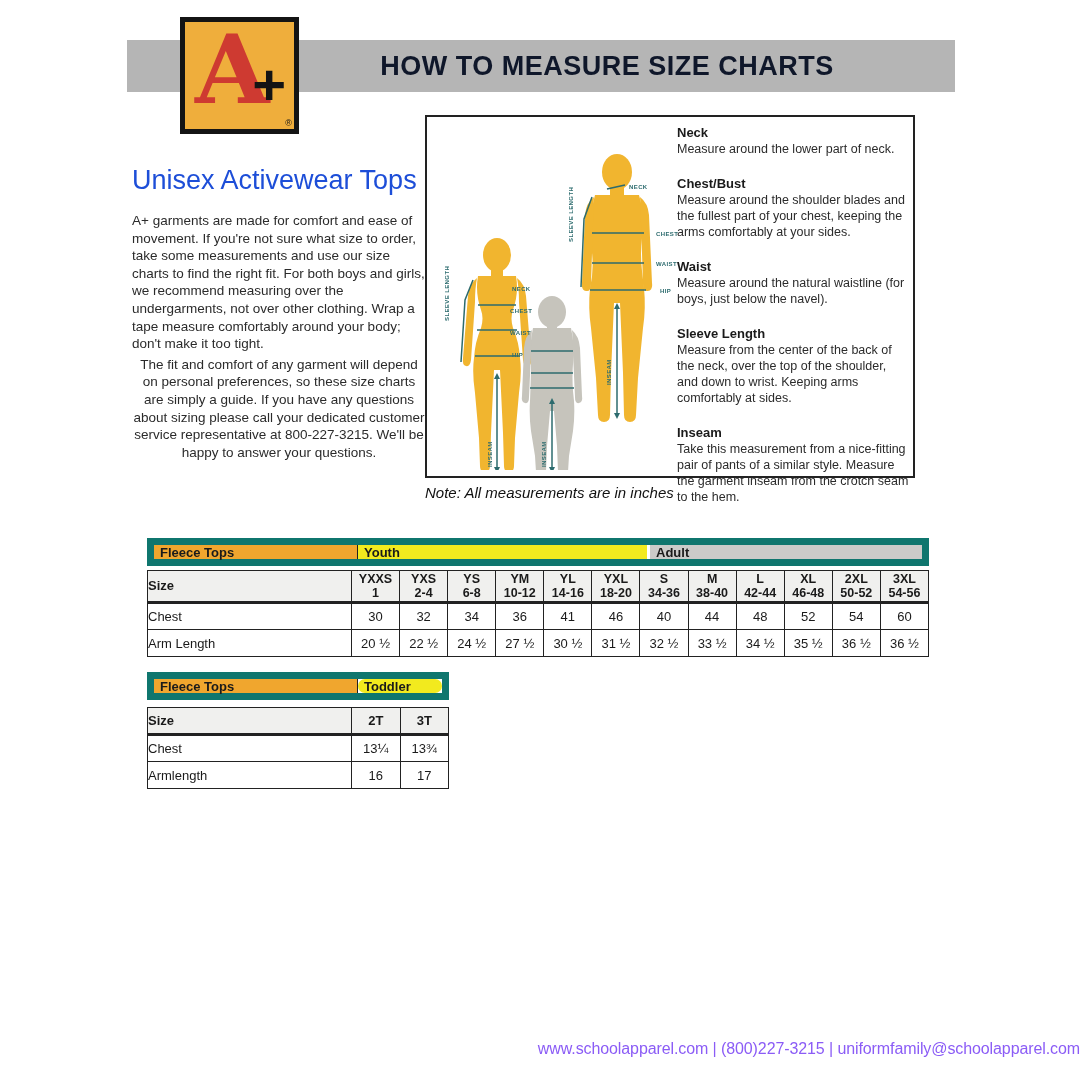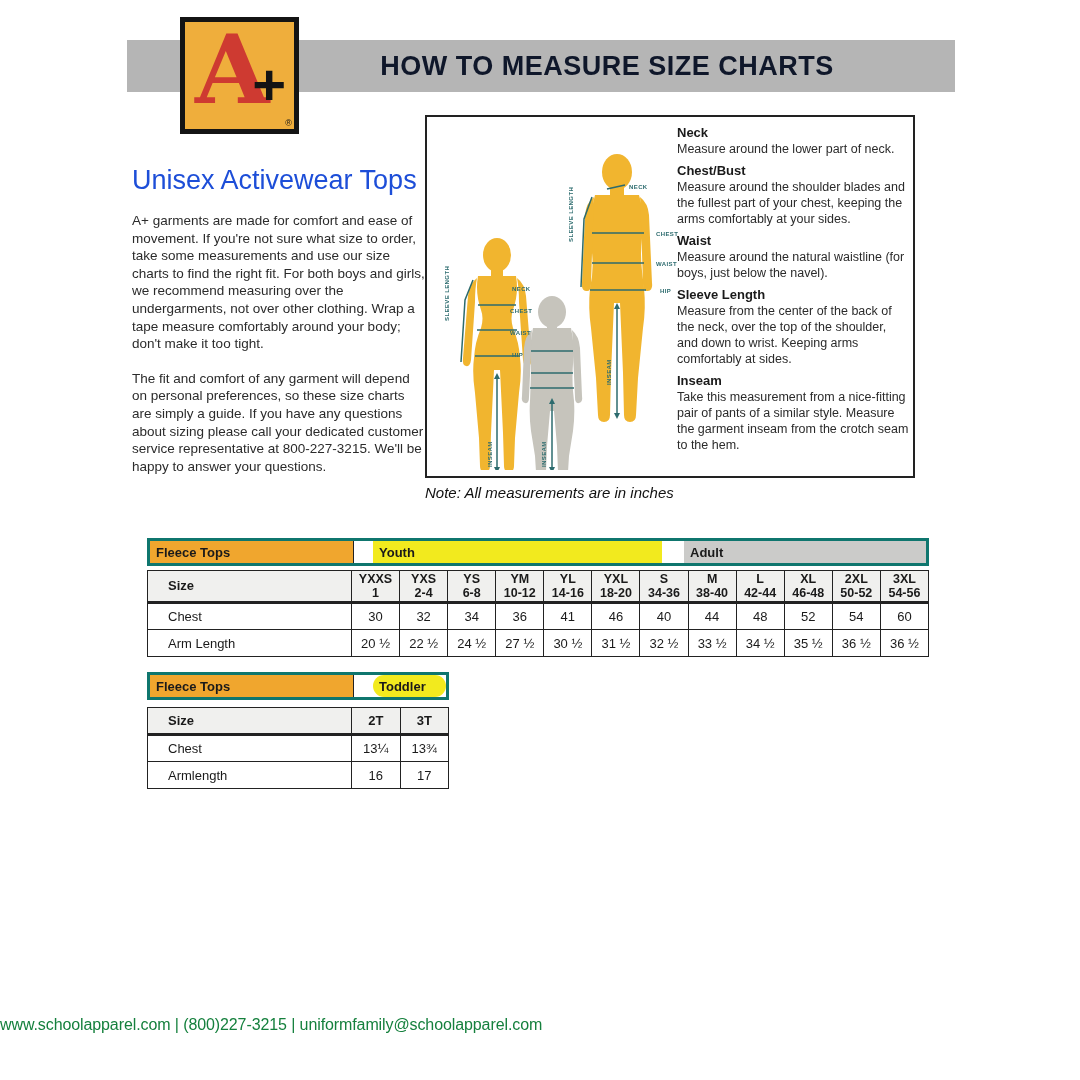--- a/index.html
+++ b/index.html
@@ -13,53 +13,53 @@
   .logo { position:absolute; left:180px; top:17px; width:119px; height:117px; background:#efae3c;
           border:5px solid #141414; z-index:2; }
   .logo-a { position:absolute; left:10px; top:-12px; font-family:"DejaVu Serif", serif; font-weight:bold;
             font-size:96px; color:#ce3a31; line-height:1.25; }
   .logo-plus { position:absolute; right:8px; top:34px; font-size:58px; font-weight:bold; color:#141414; line-height:1; }
   .logo-reg { position:absolute; right:2px; bottom:1px; font-size:9px; color:#141414; }
 
   
   .intro-heading { position:absolute; left:132px; top:165px; font-size:27px; font-weight:normal; color:#1d4ed8; }
   .intro-copy { position:absolute; left:132px; top:212px; width:294px; font-size:13.5px; line-height:17.6px; color:#2b2b2b; }
-  .intro-copy p + p { margin-top:17px; }
+  .intro-copy p + p { margin-top:3px;text-align:center; }
 
   
   .diagram { position:absolute; left:425px; top:115px; width:490px; height:363px; border:2px solid #222; background:#fff; }
   .figures { position:absolute; left:5px; top:8px; width:250px; height:345px; }
   .fig-label { font-size:6px; fill:#2c6b6e; font-weight:bold; letter-spacing:0.4px; }
   .meas { stroke:#2c6b6e; stroke-width:1.5; }
   .instructions { position:absolute; left:250px; top:8px; width:232px; }
-  .instr-term { font-size:13px; font-weight:bold; margin-top:6px; margin-bottom:1px; }
+  .instr-term { font-size:13px; font-weight:bold; margin-top:19px; margin-bottom:1px; }
   .instructions .item:first-child .instr-term { margin-top:0; }
   .instr-desc { font-size:12.5px; line-height:16px; color:#2b2b2b; }
   .note { position:absolute; left:425px; top:484px; width:490px; font-style:italic; font-size:15px; color:#111; }
 
   
   .sizetable { position:absolute; }
   .t1 { left:147px; top:538px; width:782px; }
   .t2 { left:147px; top:672px; width:302px; }
-  .band { display:flex; border:3px solid #0f766e; height:28px; font-size:13px; font-weight:bold;gap:19px; }
+  .band { display:flex; border:7px solid #0f766e; height:28px; font-size:13px; font-weight:bold; }
   .band-cell { display:flex; align-items:center; padding-left:6px; height:100%; }
   .cell-product { width:204px; background:#f0a62e; border-right:1px solid #222; }
   .cell-youth { width:289px; background:#f2ea1e; }
   .cell-adult { flex:1; background:#cbcbc9; border-left:3px solid #ffffff; }
   .cell-toddler { flex:1; background:#f2ea1e;border-radius:11px; }
   .grid { border-collapse:collapse; table-layout:fixed; width:100%; margin-top:4px; background:#fff; }
   .t2 .grid { margin-top:7px; }
   .grid td { border:1px solid #222; text-align:center; font-size:13px; height:27px; padding:1px 0; }
-  .grid td.lbl { text-align:left; padding-left:20px; width:204px; }
+  .grid td.lbl { text-align:left; padding-left:0; width:204px; }
   .grid tr.size-row td { background:#f0f0ee; font-weight:bold; border-bottom:3px solid #222; }
   .t1 .grid tr.size-row td { height:30px; line-height:14px; }
   .sz, .rg { display:block; font-size:12.5px; font-weight:bold; }
 
   
-  .footer { position:absolute; left:0; top:1016px; width:100%; text-align:left; font-size:16px; color:#15803d; letter-spacing:-0.1px; }
+  .footer { position:absolute; left:0; top:1040px; width:100%; text-align:right; font-size:16px; color:#8b5cf6; letter-spacing:-0.1px; }
 </style>
 </head>
 <body>
 
 <div class="canvas">
 
   <div class="topbar">
     <h1>HOW TO MEASURE SIZE CHARTS</h1>
   </div>
 

